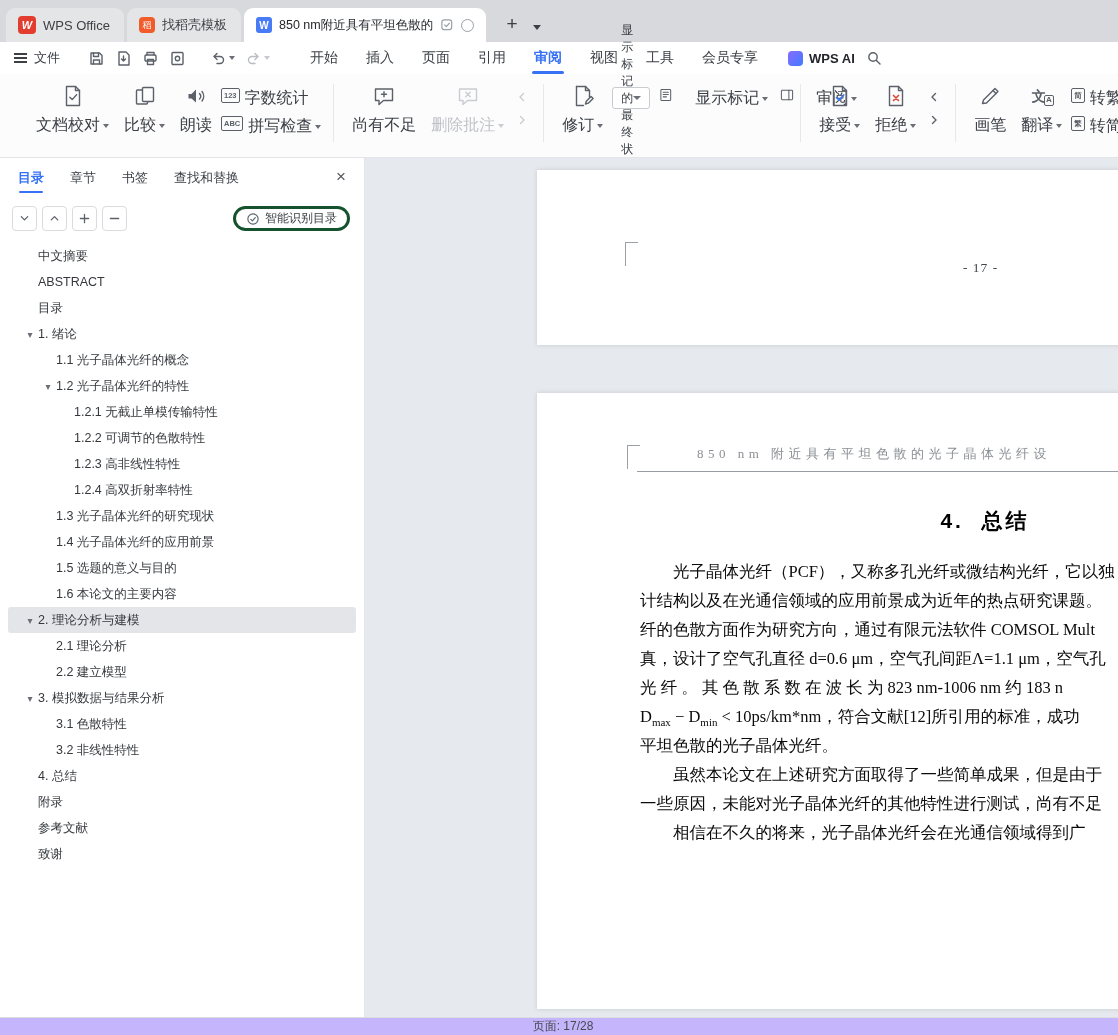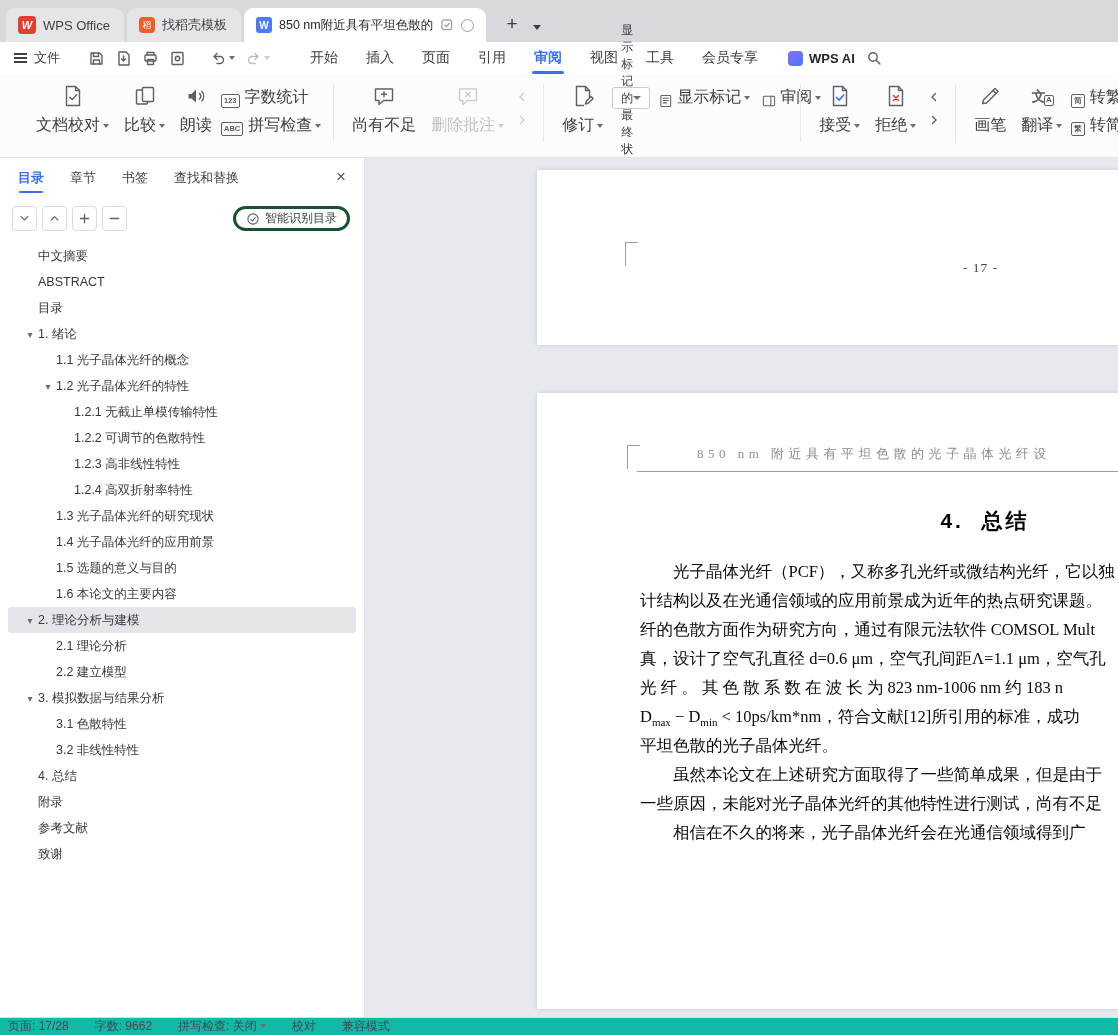--- a/index.html
+++ b/index.html
@@ -46,30 +46,30 @@
 .rbtn{display:flex;flex-direction:column;align-items:center;gap:5px;padding:2px 6px 0;}
 .icw{height:28px;display:flex;align-items:center;justify-content:center;}
 .icw svg{width:24px;height:24px;}
 .rlabel{font-size:16px;color:#3c4046;white-space:nowrap;}
 .vsep{width:1px;height:58px;background:#e7e8ea;margin:4px 9px 0;flex:none;}
 .drop::after{content:"";display:inline-block;margin-left:3px;vertical-align:2px;border-left:3.5px solid transparent;border-right:3.5px solid transparent;border-top:4px solid #6a6f76;}
 .disabled .rlabel{color:#bfc2c8;}
 .disabled svg{stroke:#c9ccd1;}
 .disabled .drop::after{border-top-color:#c9ccd1;}
 .rstack{display:flex;flex-direction:column;gap:8px;padding-top:8px;}
-.rrow{display:flex;align-items:flex-end;gap:5px;height:20px;white-space:nowrap;}
+.rrow{display:flex;align-items:flex-start;gap:5px;height:20px;white-space:nowrap;}
 .minibox{border:1px solid #5b6069;color:#5b6069;border-radius:2px;font-size:7.5px;font-weight:700;padding:2.5px 2px;line-height:1;flex:none;}
 .minicol{display:flex;flex-direction:column;gap:7px;padding-top:9px;}
 .minibtn{width:18px;height:16px;display:flex;align-items:center;justify-content:center;}
 .minibtn svg{width:12px;height:12px;}
 .markupcol{display:flex;flex-direction:row;padding-top:7px;gap:9px;width:176px;}
 .combo{height:22px;border:1px solid #c8cbd0;border-radius:3px;background:#fff;display:flex;align-items:center;justify-content:space-between;padding:0 8px;font-size:12px;color:#3c4046;width:172px;}
 .combo-arrow{border-left:4px solid transparent;border-right:4px solid transparent;border-top:4.5px solid #6a6f76;}
 .markuprow{display:flex;gap:12px;align-items:center;}
-.markuprow .rrow{gap:4px;}
+.markuprow .rrow{gap:22px;}
 .sicon{flex:none;display:flex;}
 .sicon svg{width:14px;height:14px;stroke-width:1.1;}
 .tr-ic{font-size:14px;color:#5b6069;position:relative;font-weight:bold;line-height:1;margin-right:6px;}
 .tr-a{position:absolute;right:-8px;bottom:-3px;font-size:8px;border:1px solid #5b6069;border-radius:2px;padding:0 1px;line-height:1.1;background:#fcfcfd;font-weight:700;}
 
 
 .sidebar{position:absolute;left:0;top:158px;width:365px;height:859px;background:#fff;border-right:1px solid #e3e4e6;overflow:hidden;}
 .stabs{position:relative;height:40px;display:flex;align-items:center;gap:26px;padding-left:18px;}
 .stab{font-size:13px;color:#3c4046;position:relative;height:100%;display:flex;align-items:center;white-space:nowrap;}
 .stab.active{color:#3671f6;font-weight:700;}
@@ -100,21 +100,21 @@
 .pagenum{position:absolute;left:426px;top:90px;font-family:"Liberation Serif","DejaVu Serif",serif;font-size:13.5px;color:#44474c;letter-spacing:1px;white-space:pre;}
 .pghead{position:absolute;left:160px;top:52px;font-family:"Liberation Serif","DejaVu Serif",serif;font-size:13px;letter-spacing:4.5px;color:#8b8f94;white-space:pre;}
 .pghead-rule{position:absolute;left:100px;top:78px;width:calc(100% - 100px);border-top:1px solid #989da3;}
 .docheading{position:absolute;left:103px;top:114px;width:690px;text-align:center;font-size:21px;font-weight:700;letter-spacing:3px;color:#000;white-space:pre;}
 .bodytext{position:absolute;left:103px;top:164px;width:700px;font-family:"Liberation Serif","DejaVu Serif",serif;font-size:16.5px;line-height:29px;color:#0b0b0c;}
 .docline{white-space:pre;height:29px;}
 .docline.indent{padding-left:33px;}
 .docline sub{font-size:11px;}
 
 
-.statusbar{position:absolute;left:0;top:1017px;width:100%;height:18px;background:#14b8a6;border-top:1px solid #dcdee1;display:flex;align-items:center;gap:26px;padding-left:8px;font-size:12px;color:#46494e;}
+.statusbar{position:absolute;left:0;top:1017px;width:100%;height:18px;background:#c4b5fd;border-top:1px solid #dcdee1;display:flex;align-items:center;gap:26px;padding-left:8px;font-size:12px;color:#46494e;flex-direction:column;}
 .sitem{white-space:nowrap;}
 </style>
 </head>
 <body>
 
 <div class="titlebar">
   <div class="ttab ttab1">
     <span class="logo-wps">W</span>
     <span>WPS Office</span>
   </div>

